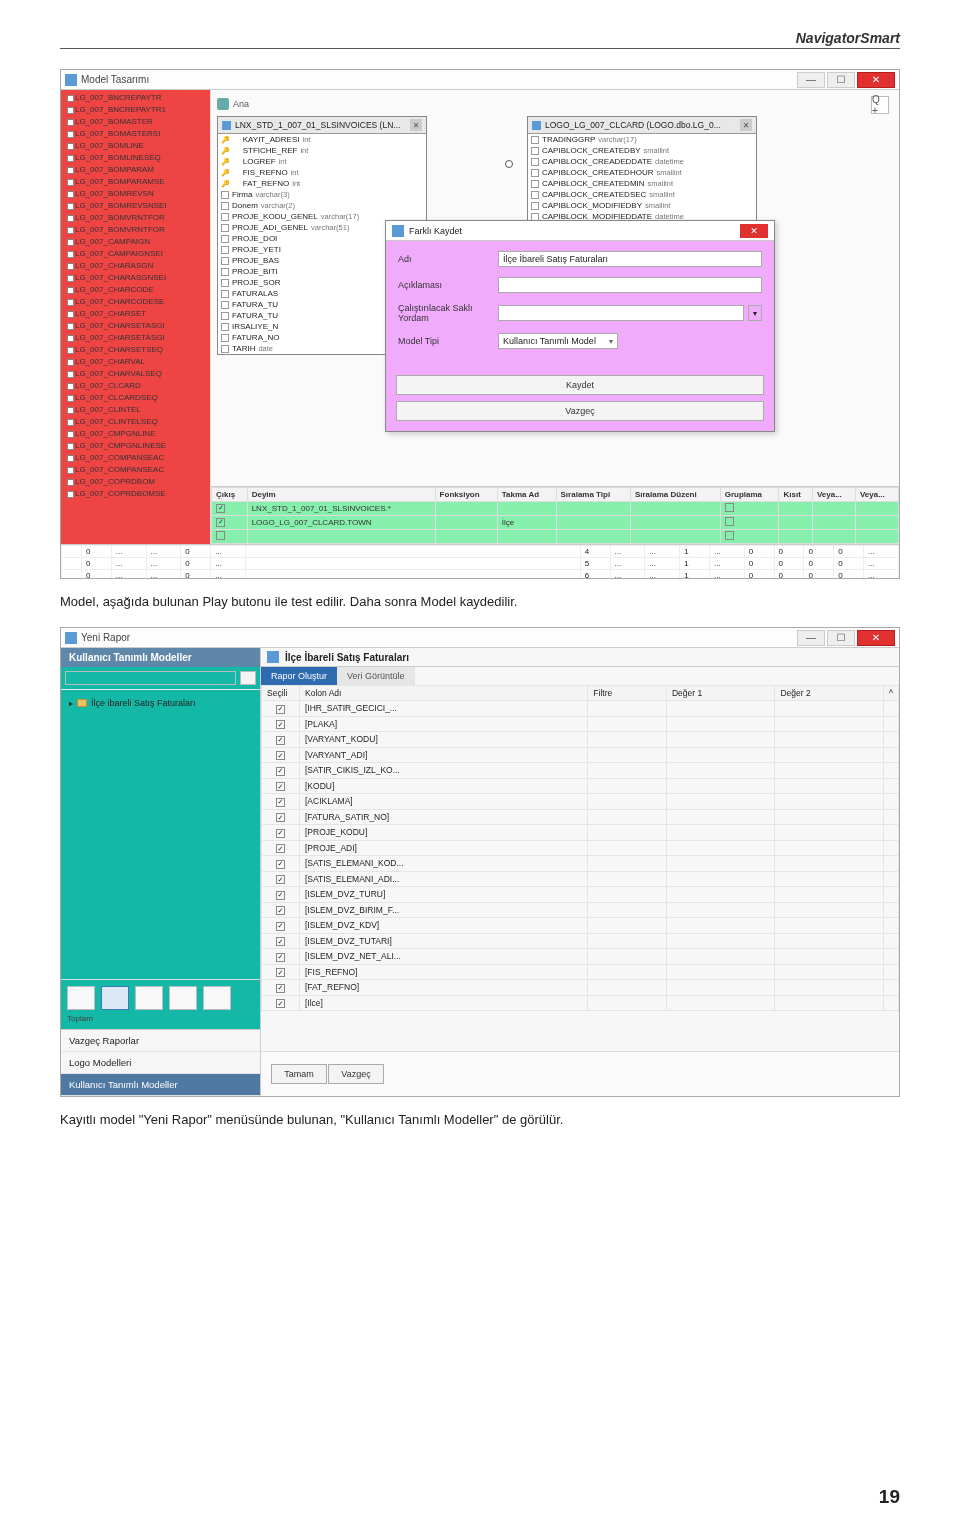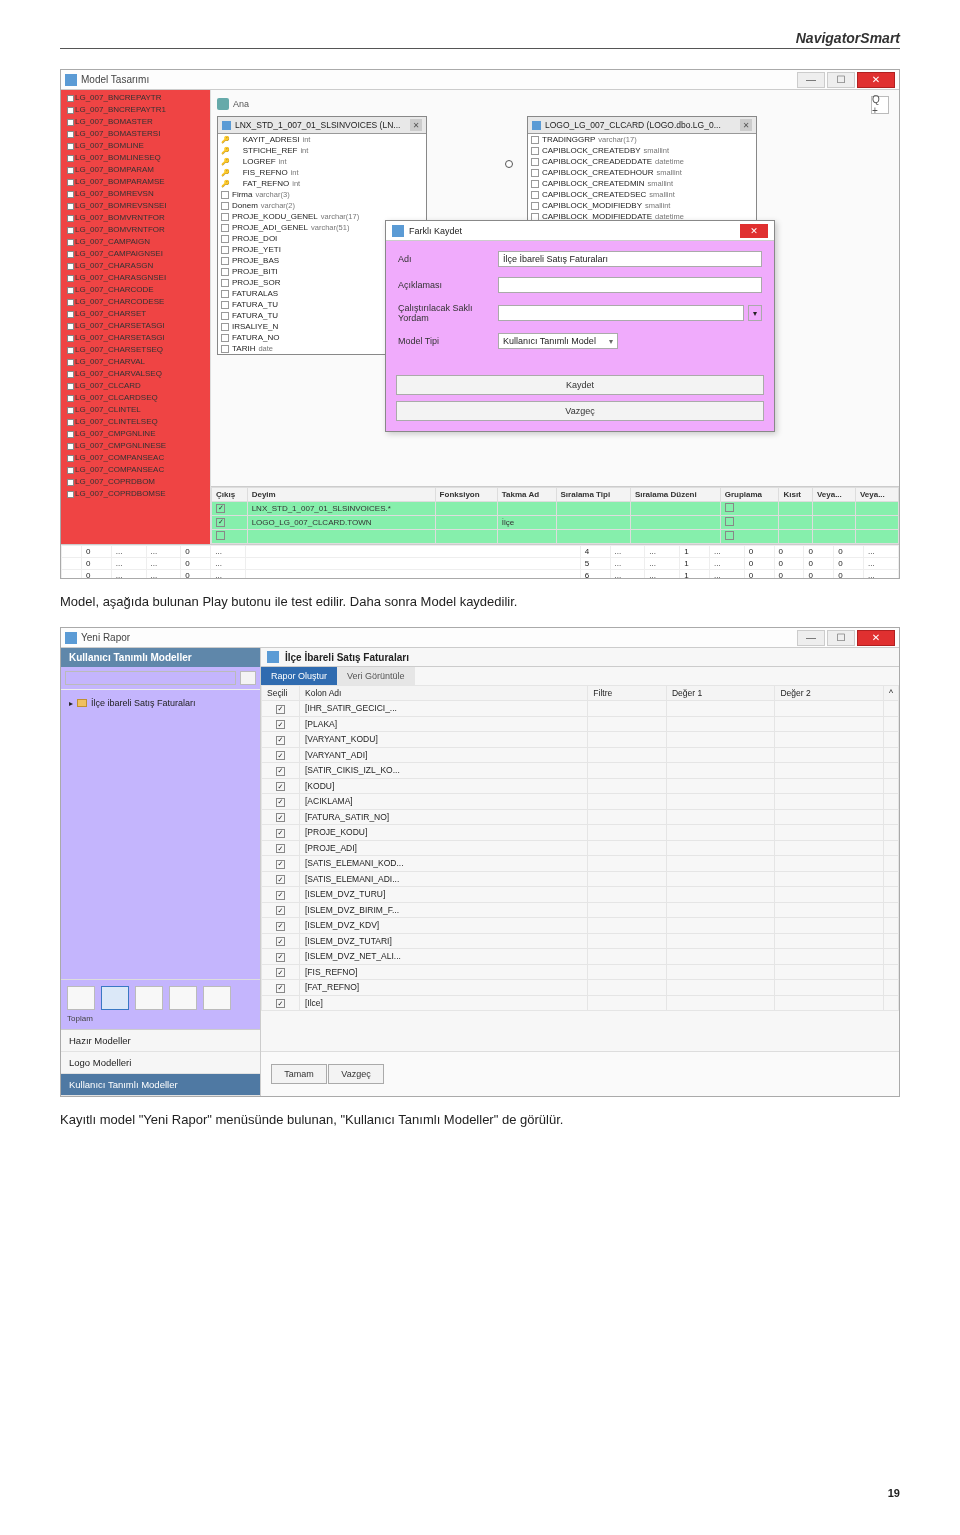--- a/index.html
+++ b/index.html
@@ -57,21 +57,21 @@
   .lowgrid .cb2.chk::after { content:"✓"; font-size:7px; position:relative; top:-2px; left:1px; }
   
   .datastrip { height:56px; border-top:1px solid #ccc; background:#fff; font-size:8px; overflow:hidden;}
   .datastrip table { width:100%; border-collapse:collapse;}
   .datastrip td { border:1px solid #eee; padding:0 4px; height:12px;}
   
   .bodytext { font-size: 13px; font-family: Verdana, sans-serif; margin: 10px 0 16px 0; line-height:1.4; }
   
   .win2 { height:470px; }
   .win2-body { display:flex; height:calc(100% - 20px); }
-  .w2-left { width:200px; background:#c4b5fd; border-right:1px solid #ccc; display:flex; flex-direction:column; }
+  .w2-left { width:200px; background:#14b8a6; border-right:1px solid #ccc; display:flex; flex-direction:column; }
   .w2-head { background:#5f87aa; color:#fff; font-weight:bold; padding:4px 8px; font-size:10px;}
   .w2-filter { padding:4px; display:flex; gap:4px; border-bottom:1px solid #eee;}
   .w2-filter .f-inp { flex:1; height:14px; border:1px solid #bbb; }
   .w2-filter .f-btn { width:16px; height:14px; border:1px solid #bbb; background:#f4f4f4; display:flex; align-items:center; justify-content:center; font-size:8px;}
   .w2-treearea { flex:1; padding:4px 8px; font-size:9px;}
   .w2-treearea .node { display:flex; align-items:center; gap:4px; margin-top:4px;}
   .w2-treearea .folder { width:10px; height:8px; background:#f0c060; border:1px solid #c09030;}
   .w2-thumbs { padding:6px; border-top:1px solid #ddd; display:flex; gap:6px; flex-wrap:wrap;}
   .w2-thumbs .th-item { width:28px; height:24px; border:1px solid #bbb; background:#f8f8f8;}
   .w2-thumbs .th-item.sel { border:1px solid #3a78c4; background:#dbe8f8;}
@@ -85,21 +85,21 @@
   .w2-tabs { display:flex; font-size:9px;}
   .w2-tabs .tab { padding:4px 10px; background:#e6e6e6; color:#555;}
   .w2-tabs .tab.on { background:#2f6bb0; color:#fff;}
   .w2-grid { flex:1; overflow:hidden;}
   .w2-grid table { width:100%; border-collapse:collapse; font-size:8.5px;}
   .w2-grid th, .w2-grid td { border:1px solid #e5e5e5; padding:2px 5px; text-align:left; height:14px;}
   .w2-grid th { background:#f4f4f4; color:#222; font-weight:normal;}
   .w2-grid .cb3 { width:9px; height:9px; border:1px solid #888; display:inline-flex; align-items:center; justify-content:center; font-size:7px;}
   .w2-grid .cb3.chk::after { content:"✓"; }
   .w2-foot { padding:12px 10px; display:flex; gap:1px; border-top:1px solid #ddd; background:#fafafa;}
-  .page-num { position:absolute; bottom:36px; right:60px; font-size:11px; font-weight:bold;}
+  .page-num { position:absolute; bottom:27px; right:60px; font-size:19px; font-weight:bold;}
 </style>
 </head>
 <body>
 
 <div class="page">
   <div class="brand">NavigatorSmart</div>
   <div class="hr"></div>
 
   <div class="screenshot win1">
     <div class="titlebar">
@@ -508,21 +508,21 @@
         </div>
         <div class="w2-thumbs">
           <div class="th-item"></div>
           <div class="th-item sel"></div>
           <div class="th-item"></div>
           <div class="th-item"></div>
           <div class="th-item"></div>
           <div class="cap">Toplam</div>
         </div>
         <div class="w2-menu">
-          <div class="mrow">Hazır Modeller</div>
+          <div class="mrow">Vazgeç Raporlar</div>
           <div class="mrow">Logo Modelleri</div>
           <div class="mrow active">Kullanıcı Tanımlı Modeller</div>
         </div>
       </div>
 
       <div class="w2-right">
         <div class="title2">
           <span class="sq"></span>
           <span>İlçe İbareli Satış Faturaları</span>
         </div>

